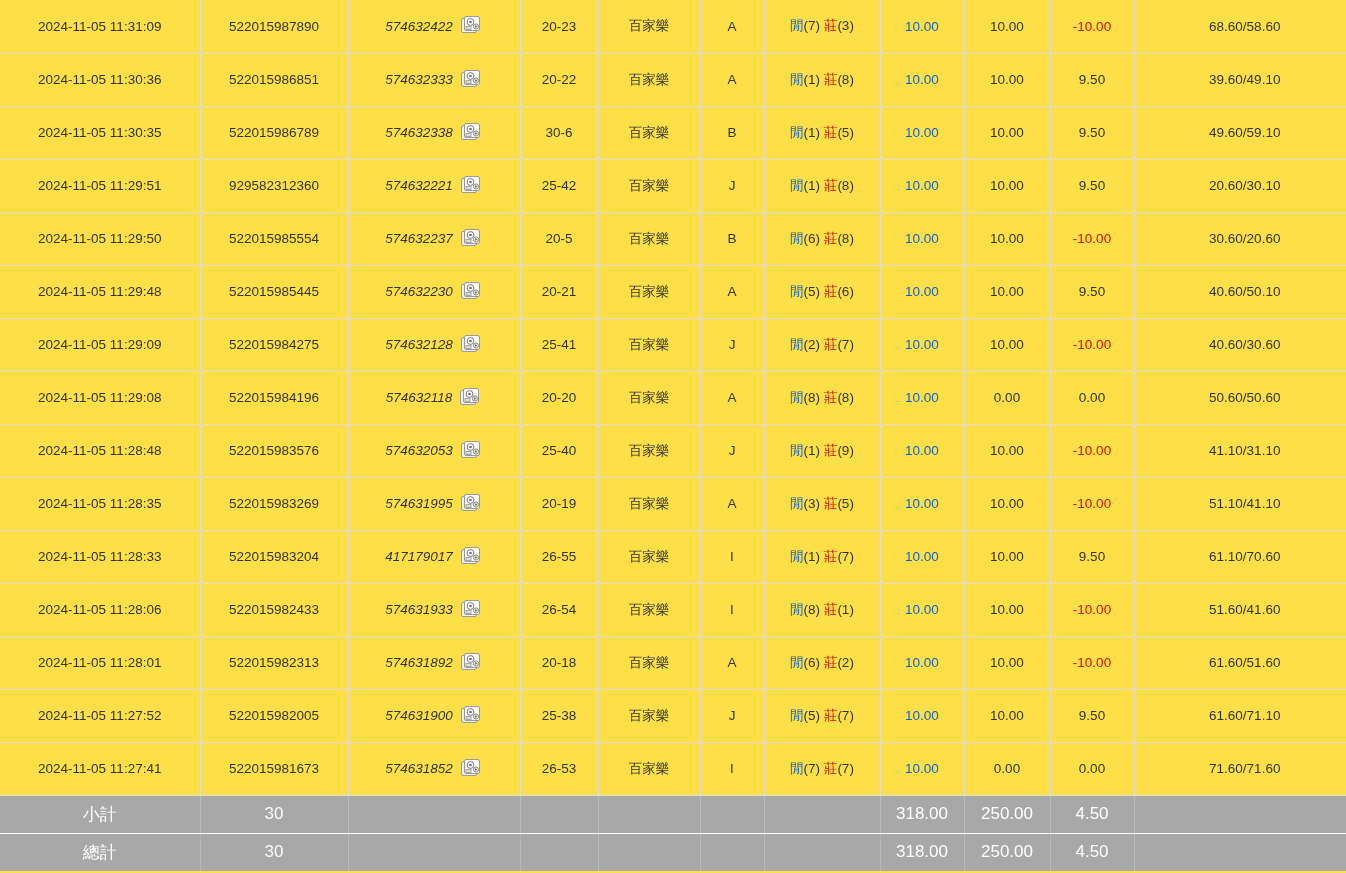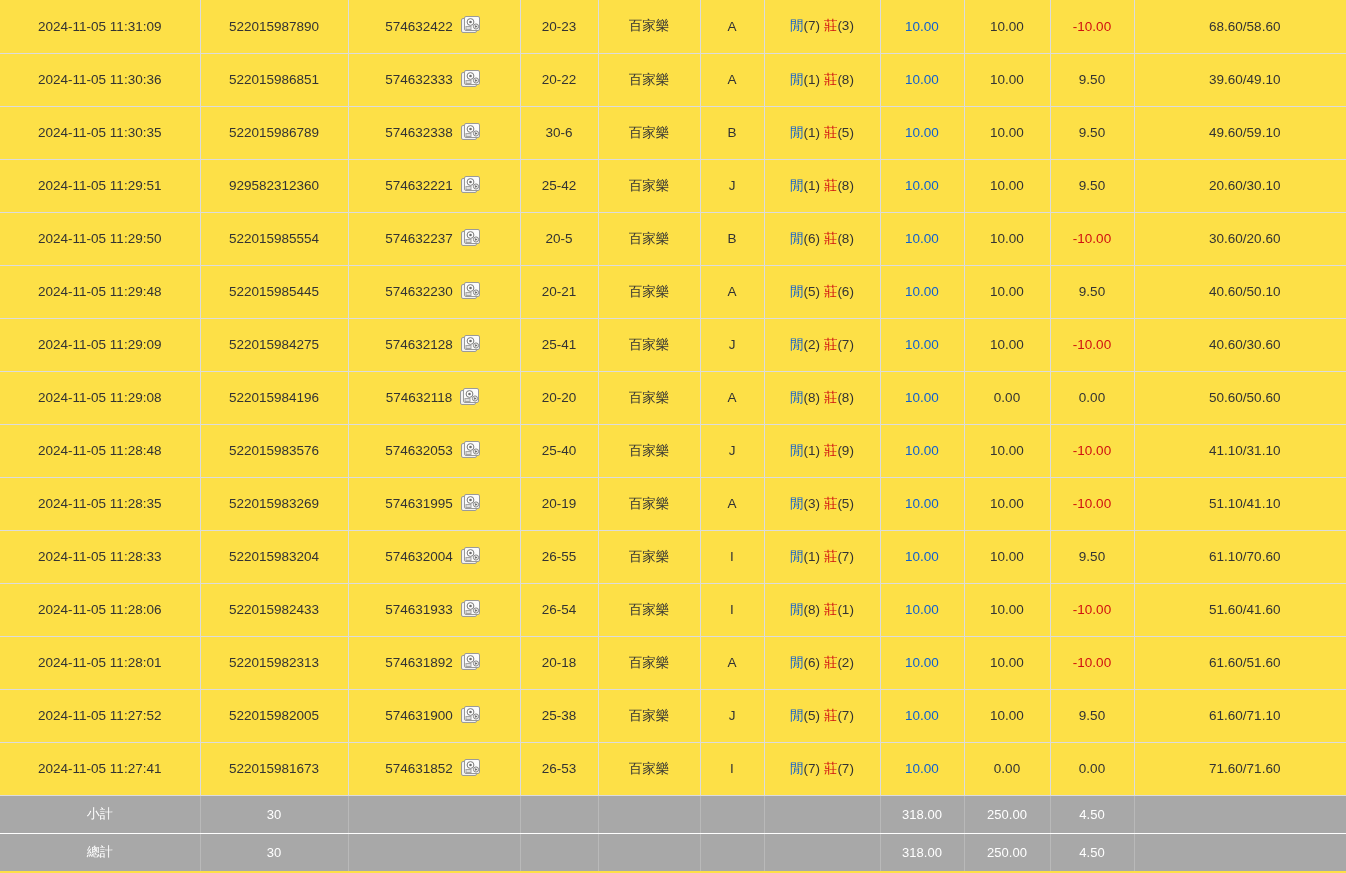--- a/index.html
+++ b/index.html
@@ -54,39 +54,40 @@
   .play-cell { white-space: nowrap; text-align: right; }
   .play-xian { color: #1060d0; }
   .play-zhuang { color: #d01010; }
   .play-num { color: #333333; }
 
   .round-wrap {
     display: inline-flex;
     align-items: center;
     justify-content: center;
     gap: 8px;
+    font-style: italic;
   }
   .video-icon {
     display: inline-block;
     width: 22px;
     height: 20px;
     position: relative;
     vertical-align: middle;
   }
   .video-icon svg { display: block; }
 
   .balance-cell { text-align: right; padding-right: 16px; }
 
   tr.summary td {
     background: #a8a8a8;
     color: #ffffff;
     border-bottom: 1px solid #ffffff;
     border-right: 1px solid #b9b9b9;
     height: 38px;
-    font-size: 13px;
+    font-size: 17px;
   }
   tr.summary td.blank { background: #a8a8a8; }
   tr.summary-last td { border-bottom: none; }
 </style>
 </head>
 <body>
 
 <div id="page">
   <table class="bet-table">
     <colgroup>
@@ -360,21 +361,21 @@
           <td><span class="play-cell"><span class="play-xian">閒</span><span class="play-num">(3)</span>&nbsp;<span class="play-zhuang">莊</span><span class="play-num">(5)</span></span></td>
           <td class="num-blue">10.00</td>
           <td>10.00</td>
           <td class="num-red">-10.00</td>
           <td class="balance-cell">51.10/41.10</td>
         </tr>
         <tr>
           <td>2024-11-05 11:28:33</td>
           <td>522015983204</td>
           <td><span class="round-wrap">
-              <span>574632004</span>
+              <span>417179017</span>
               <span class="video-icon">
                 <svg width="22" height="20" viewBox="0 0 22 20" xmlns="http://www.w3.org/2000/svg">
                   <rect x="0.5" y="2.5" width="15" height="14" rx="1.5" fill="#f2f2f2" stroke="#9a9a9a"></rect>
                   <rect x="3.5" y="0.5" width="15" height="14" rx="1.5" fill="#fbfbfb" stroke="#9a9a9a"></rect>
                   <circle cx="9.5" cy="6" r="3.4" fill="#ffffff" stroke="#7a7a7a"></circle>
                   <circle cx="9.5" cy="6" r="1.3" fill="#6d6d6d"></circle>
                   <circle cx="15" cy="10.5" r="2.6" fill="#e9e9e9" stroke="#8a8a8a"></circle>
                   <path d="M14.2 9.2 L16.4 10.5 L14.2 11.8 Z" fill="#5a5a5a"></path>
                   <rect x="5" y="10.5" width="5" height="3" fill="#e0e0e0" stroke="#a5a5a5"></rect>
                 </svg>

